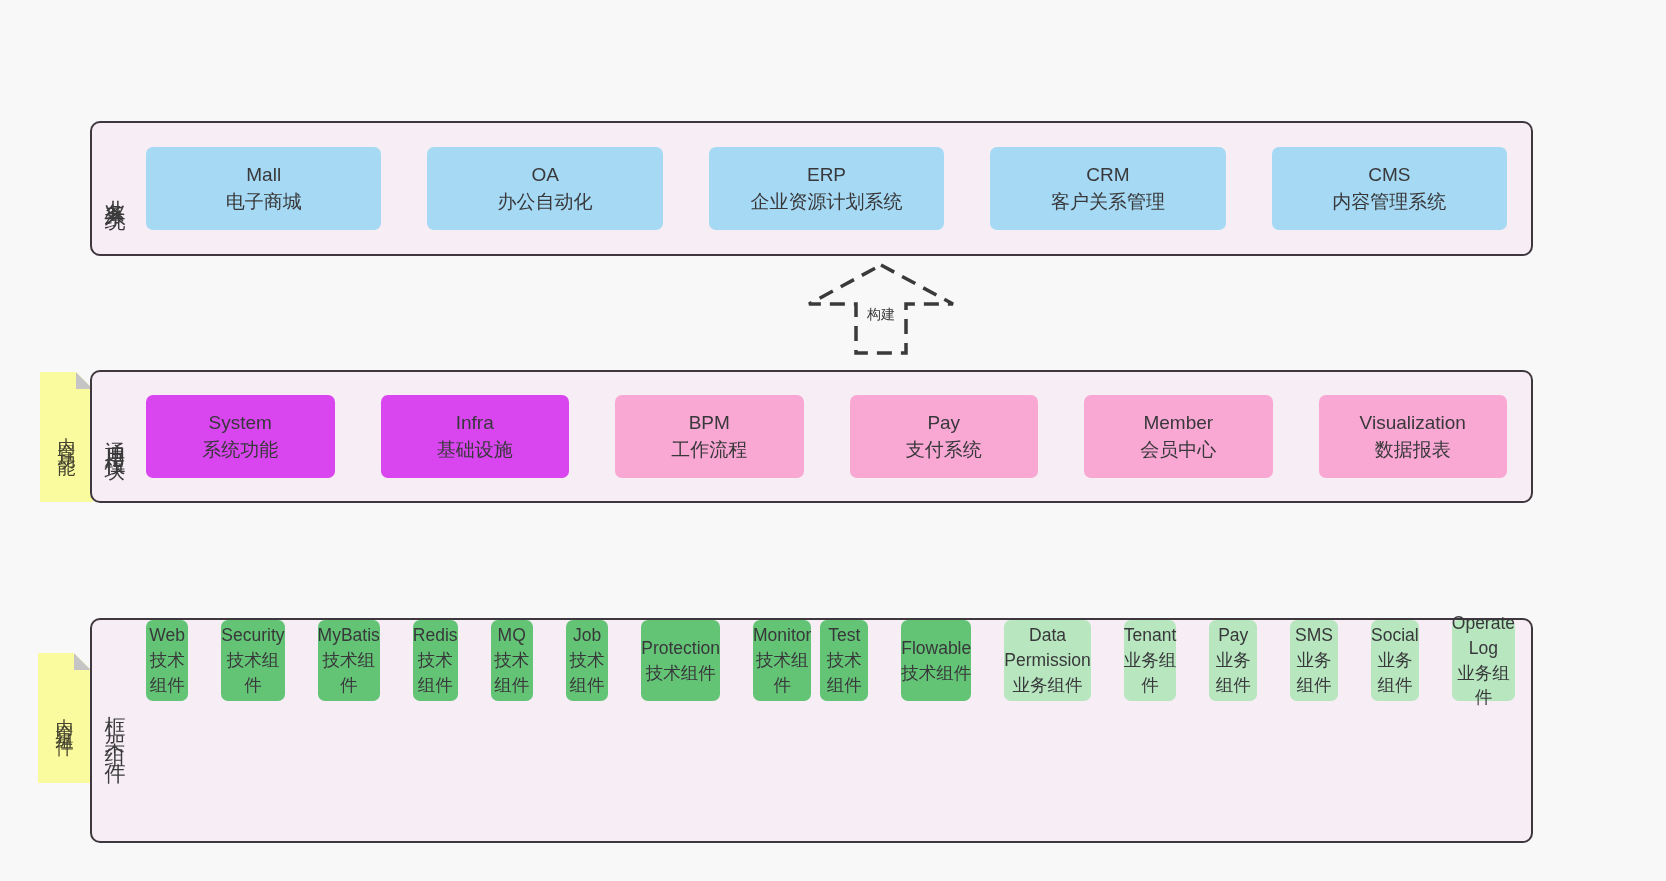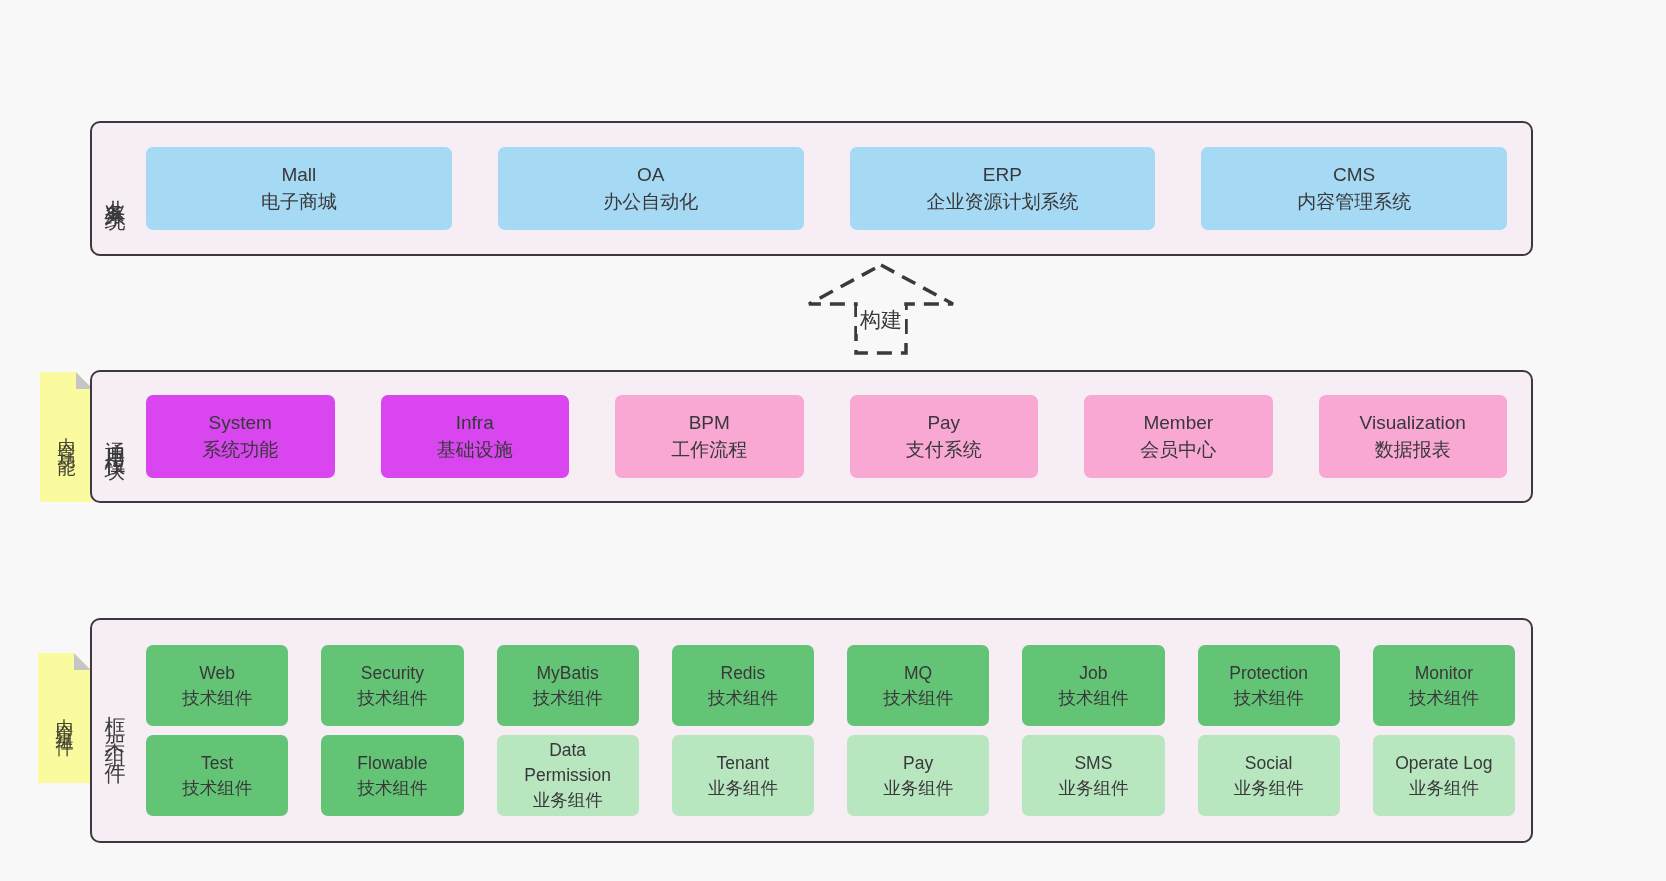--- a/index.html
+++ b/index.html
@@ -37,21 +37,21 @@
   .ls3{letter-spacing:16px;}
 
   
   .boxes6{
     flex:1;display:flex;align-items:center;
     gap:46px;padding:0 24px 0 8px;
   }
   .boxes6 .box{flex:1;height:83px;font-size:19px;}
 
   .grid{
-    flex:1;display:flex;flex-direction:column;justify-content:center;
+    flex:1;display:flex;flex-direction:row;justify-content:center;
     gap:9px;padding:0 16px 0 8px;
   }
   .row8{display:flex;gap:33px;}
   .row8 .box{flex:1;height:81px;font-size:17.5px;}
 
   .box{
     border-radius:7px;
     display:flex;flex-direction:column;align-items:center;justify-content:center;
     text-align:center;line-height:1.42;
   }
@@ -86,21 +86,21 @@
   .arrow-1{left:806px;top:262px;}
   .arrow-2{left:812px;top:507px;}
   .arrow svg{display:block;width:150px;height:95px;}
   .arrow polygon{
     fill:none;stroke:#3a3a3a;stroke-width:3.5;
     stroke-dasharray:15 9;
   }
   .arrow-label{
     position:absolute;left:50%;top:44px;transform:translateX(-50%);
     background:#f8f8f8;padding:0 3px;
-    font-size:21px;color:#3a3a3a;white-space:nowrap;
+    font-size:14px;color:#3a3a3a;white-space:nowrap;
   }
 </style>
 </head>
 <body>
 
 <div class="canvas">
 
   <div class="note note-1">
     <span class="fold"></span>
     <span class="ntext">内置功能</span>
@@ -119,20 +119,24 @@
       </div>
       <div class="box blue">
         <div class="en">OA</div>
         <div class="zh">办公自动化</div>
       </div>
       <div class="box blue">
         <div class="en">ERP</div>
         <div class="zh">企业资源计划系统</div>
       </div>
       <div class="box blue">
+        <div class="en">CRM</div>
+        <div class="zh">客户关系管理</div>
+      </div>
+      <div class="box blue">
         <div class="en">CMS</div>
         <div class="zh">内容管理系统</div>
       </div>
     </div>
   </section>
 
   <div class="arrow arrow-1">
     <svg viewBox="0 0 150 95">
       <polygon points="75,3 147,42 100,42 100,91 50,91 50,42 3,42"></polygon>
     </svg>

